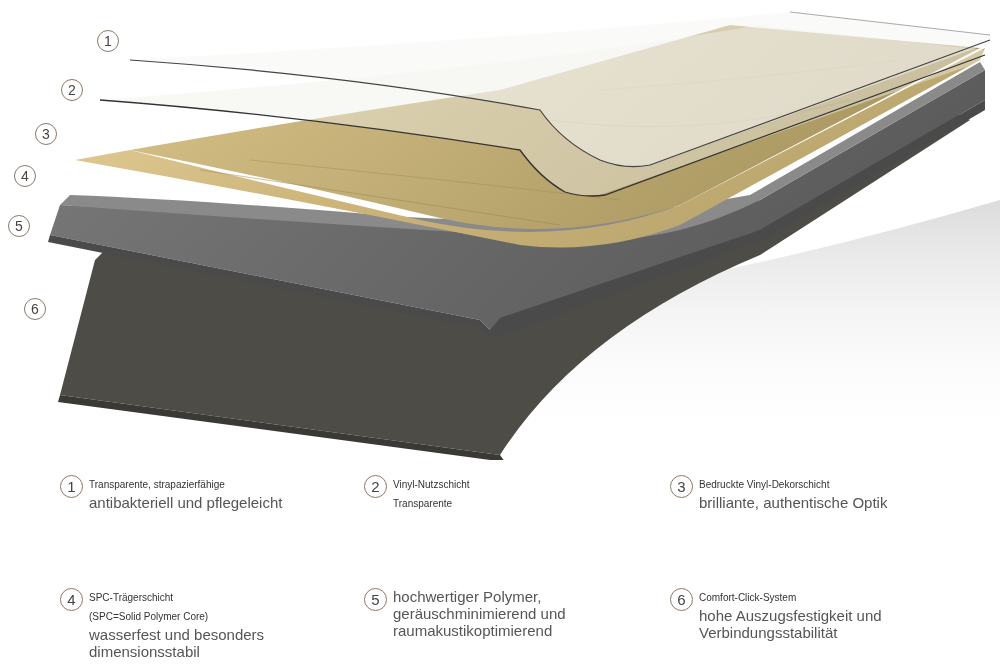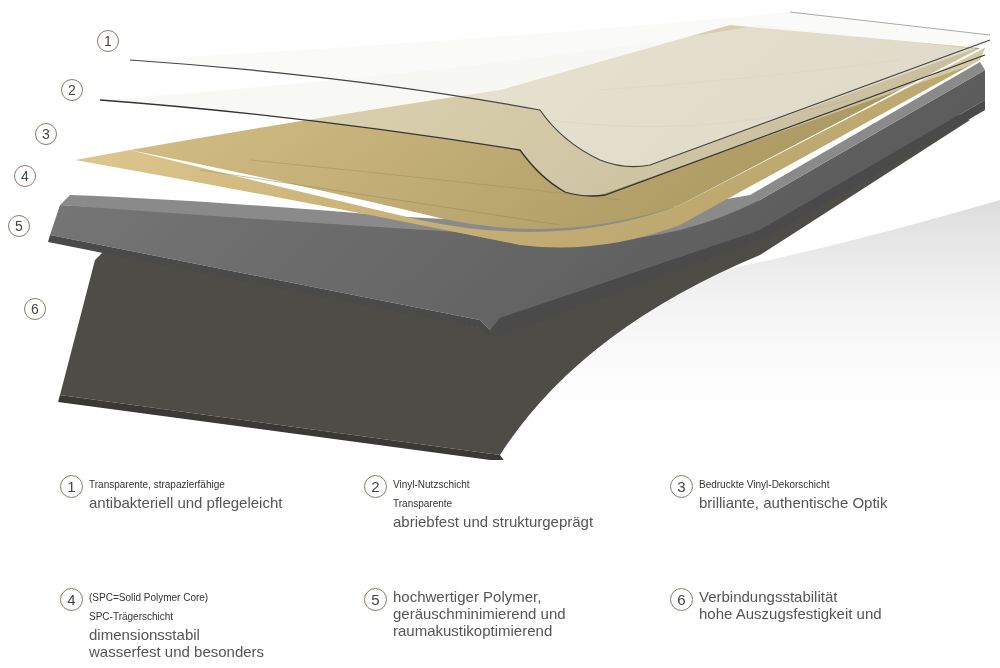--- a/index.html
+++ b/index.html
@@ -87,50 +87,50 @@
     <span class="legend-title">Transparente, strapazierfähige</span>
     <span class="legend-desc">antibakteriell und pflegeleicht</span>
   </div>
 </div>
 
 <div class="legend-item" style="left:364px;top:475px;">
   <div class="legend-num">2</div>
   <div class="legend-text">
     <span class="legend-title">Vinyl-Nutzschicht</span>
     <span class="legend-title">Transparente</span>
-    <span class="legend-desc">abriebfest und strukturgeprägt</span>
   </div>
 </div>
 
 <div class="legend-item" style="left:670px;top:475px;">
   <div class="legend-num">3</div>
   <div class="legend-text">
     <span class="legend-title">Bedruckte Vinyl-Dekorschicht</span>
     <span class="legend-desc">brilliante, authentische Optik</span>
   </div>
 </div>
 
 <div class="legend-item" style="left:60px;top:588px;">
   <div class="legend-num">4</div>
   <div class="legend-text">
+    <span class="legend-title">SPC-Trägerschicht</span>
     <span class="legend-title">(SPC=Solid Polymer Core)</span>
-    <span class="legend-title">SPC-Trägerschicht</span>
+    <span class="legend-desc">wasserfest und besonders</span>
     <span class="legend-desc">dimensionsstabil</span>
-    <span class="legend-desc">wasserfest und besonders</span>
   </div>
 </div>
 
 <div class="legend-item" style="left:364px;top:588px;">
   <div class="legend-num">5</div>
   <div class="legend-text">
     <span class="legend-desc">hochwertiger Polymer,</span>
     <span class="legend-desc">geräuschminimierend und</span>
     <span class="legend-desc">raumakustikoptimierend</span>
   </div>
 </div>
 
 <div class="legend-item" style="left:670px;top:588px;">
   <div class="legend-num">6</div>
   <div class="legend-text">
+    <span class="legend-title">Comfort-Click-System</span>
+    <span class="legend-desc">hohe Auszugsfestigkeit und</span>
     <span class="legend-desc">Verbindungsstabilität</span>
-    <span class="legend-desc">hohe Auszugsfestigkeit und</span>
   </div>
 </div>
 
 </body></html>

